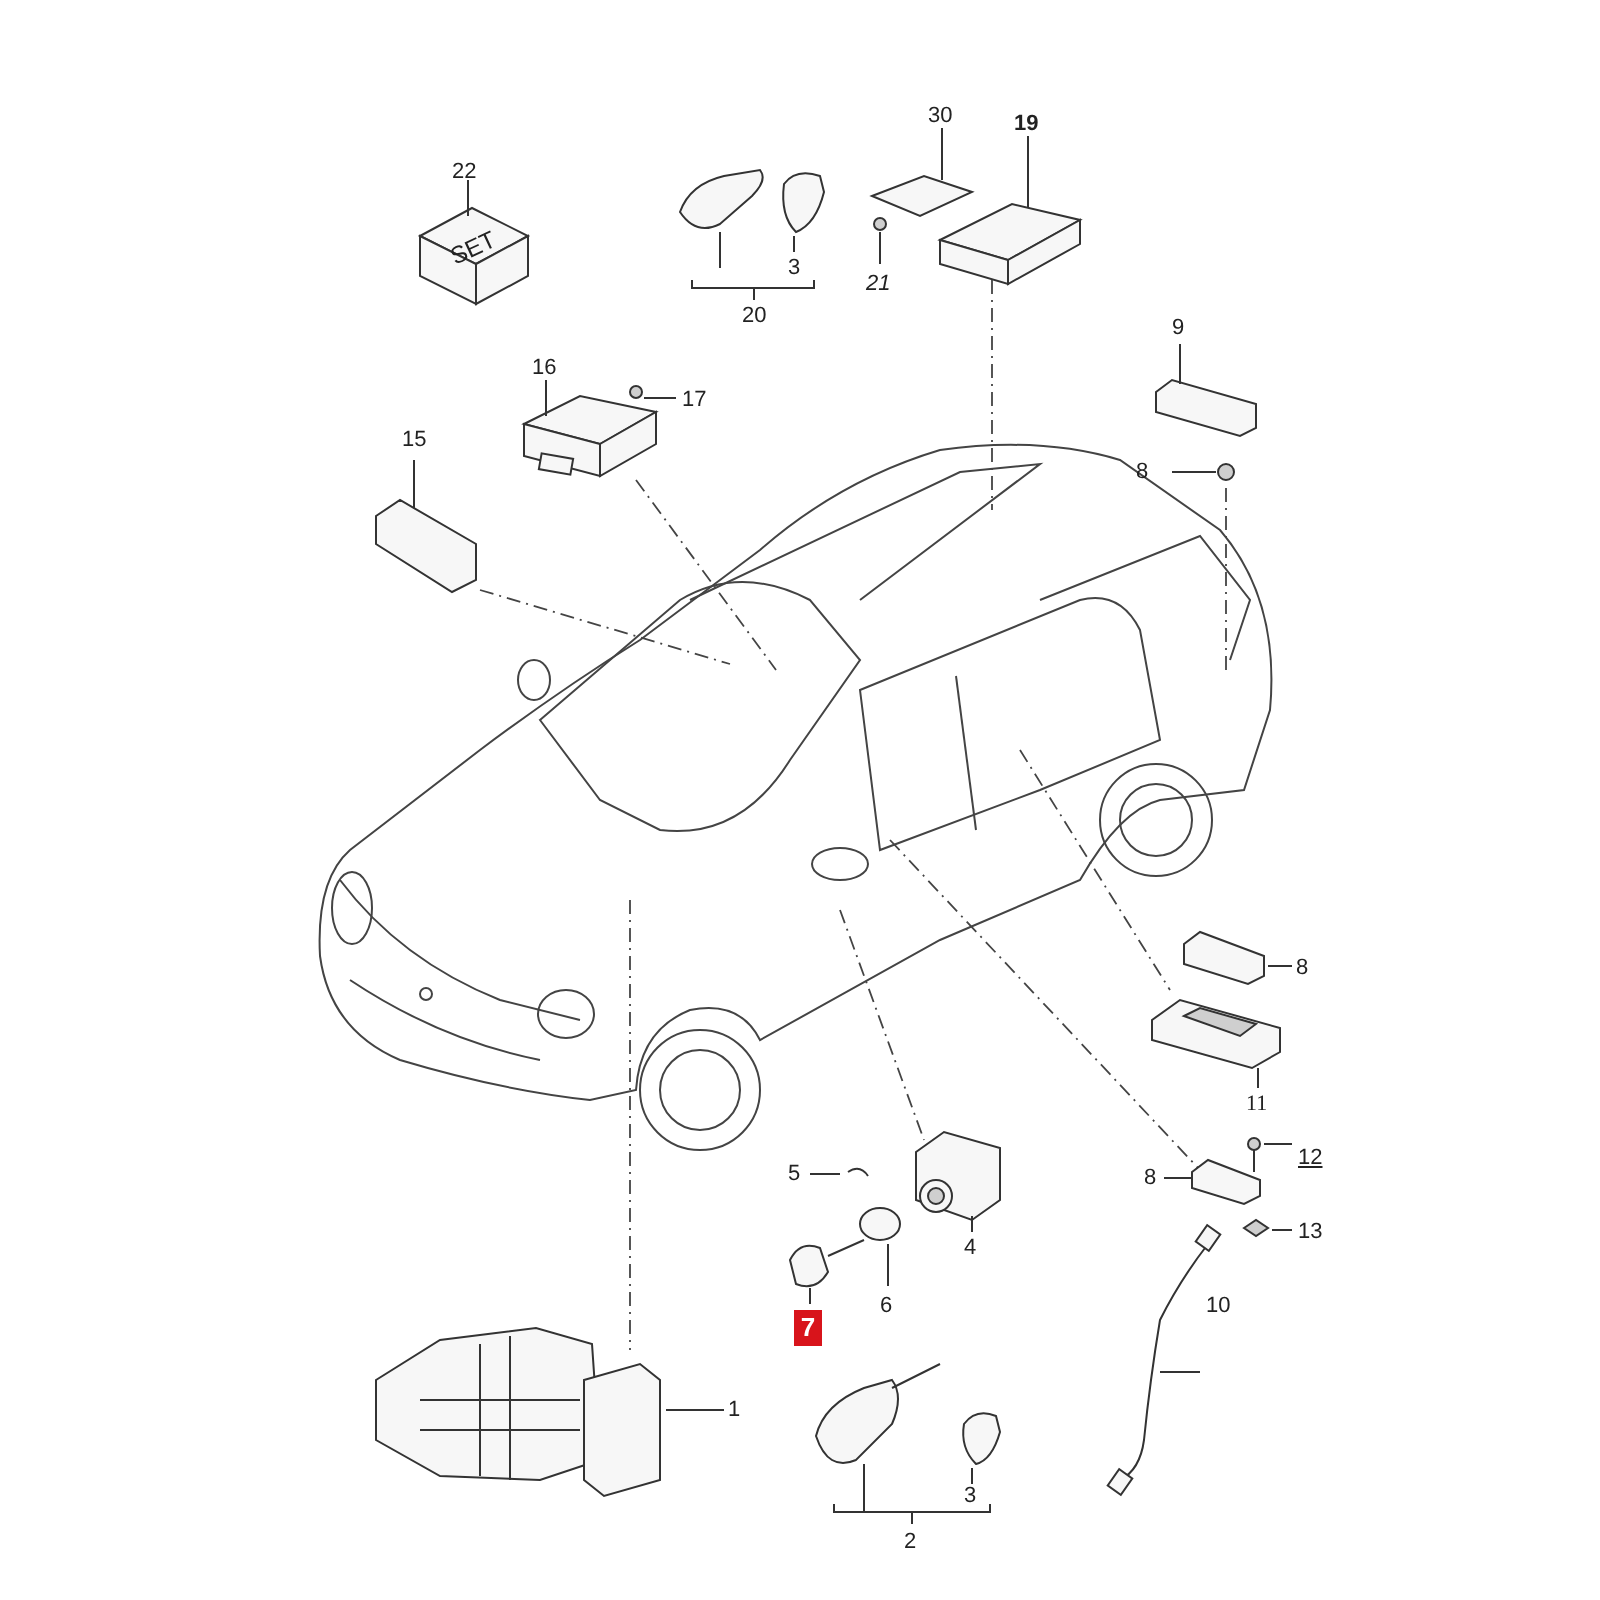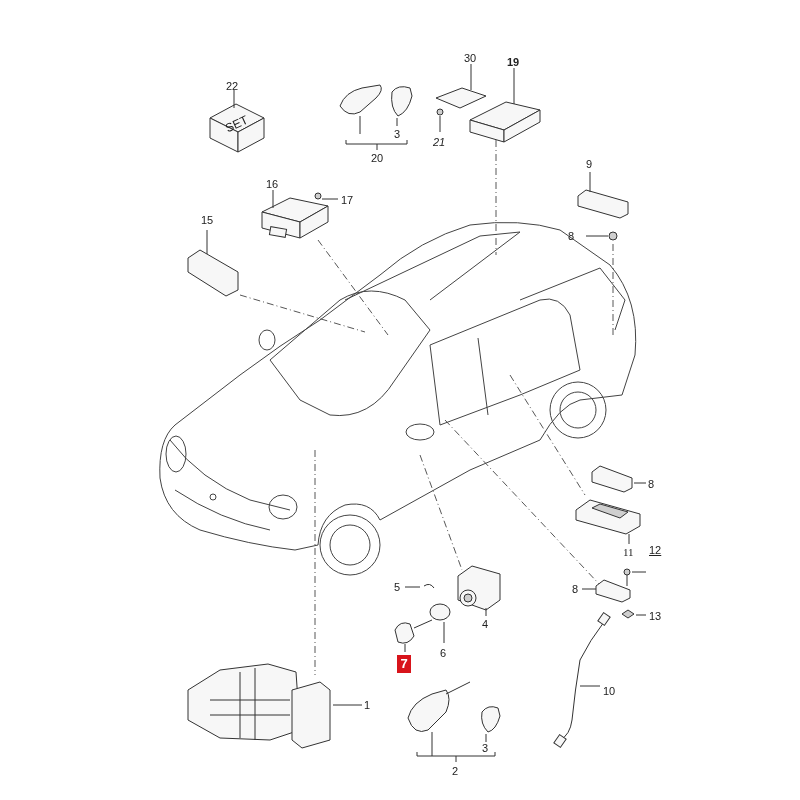--- a/index.html
+++ b/index.html
@@ -163,23 +163,23 @@
 <div class="lbl" style="left:464px;top:52px;">30</div>
 <div class="lbl" style="left:507px;top:56px;font-weight:bold;">19</div>
 <div class="lbl" style="left:433px;top:136px;font-style:italic;">21</div>
 <div class="lbl" style="left:266px;top:178px;">16</div>
 <div class="lbl" style="left:341px;top:194px;">17</div>
 <div class="lbl" style="left:586px;top:158px;">9</div>
 <div class="lbl" style="left:201px;top:214px;">15</div>
 <div class="lbl" style="left:568px;top:230px;">8</div>
 <div class="lbl" style="left:648px;top:478px;">8</div>
 <div class="lbl" style="left:623px;top:546px;font-family:Liberation Serif, serif;">11</div>
-<div class="lbl" style="left:649px;top:544px;text-decoration:underline;">12</div>
+<div class="lbl" style="left:649px;top:573px;text-decoration:underline;">12</div>
 <div class="lbl" style="left:572px;top:583px;">8</div>
 <div class="lbl" style="left:649px;top:610px;">13</div>
 <div class="lbl" style="left:394px;top:581px;">5</div>
 <div class="lbl" style="left:440px;top:647px;">6</div>
 <div class="lbl" style="left:482px;top:618px;">4</div>
 <div class="lbl hl" style="left:397px;top:655px;">7</div>
-<div class="lbl" style="left:603px;top:685px;">10</div>
+<div class="lbl" style="left:603px;top:647px;">10</div>
 <div class="lbl" style="left:364px;top:699px;">1</div>
 <div class="lbl" style="left:452px;top:765px;">2</div>
 <div class="lbl" style="left:482px;top:742px;">3</div>
 
 </body></html>

